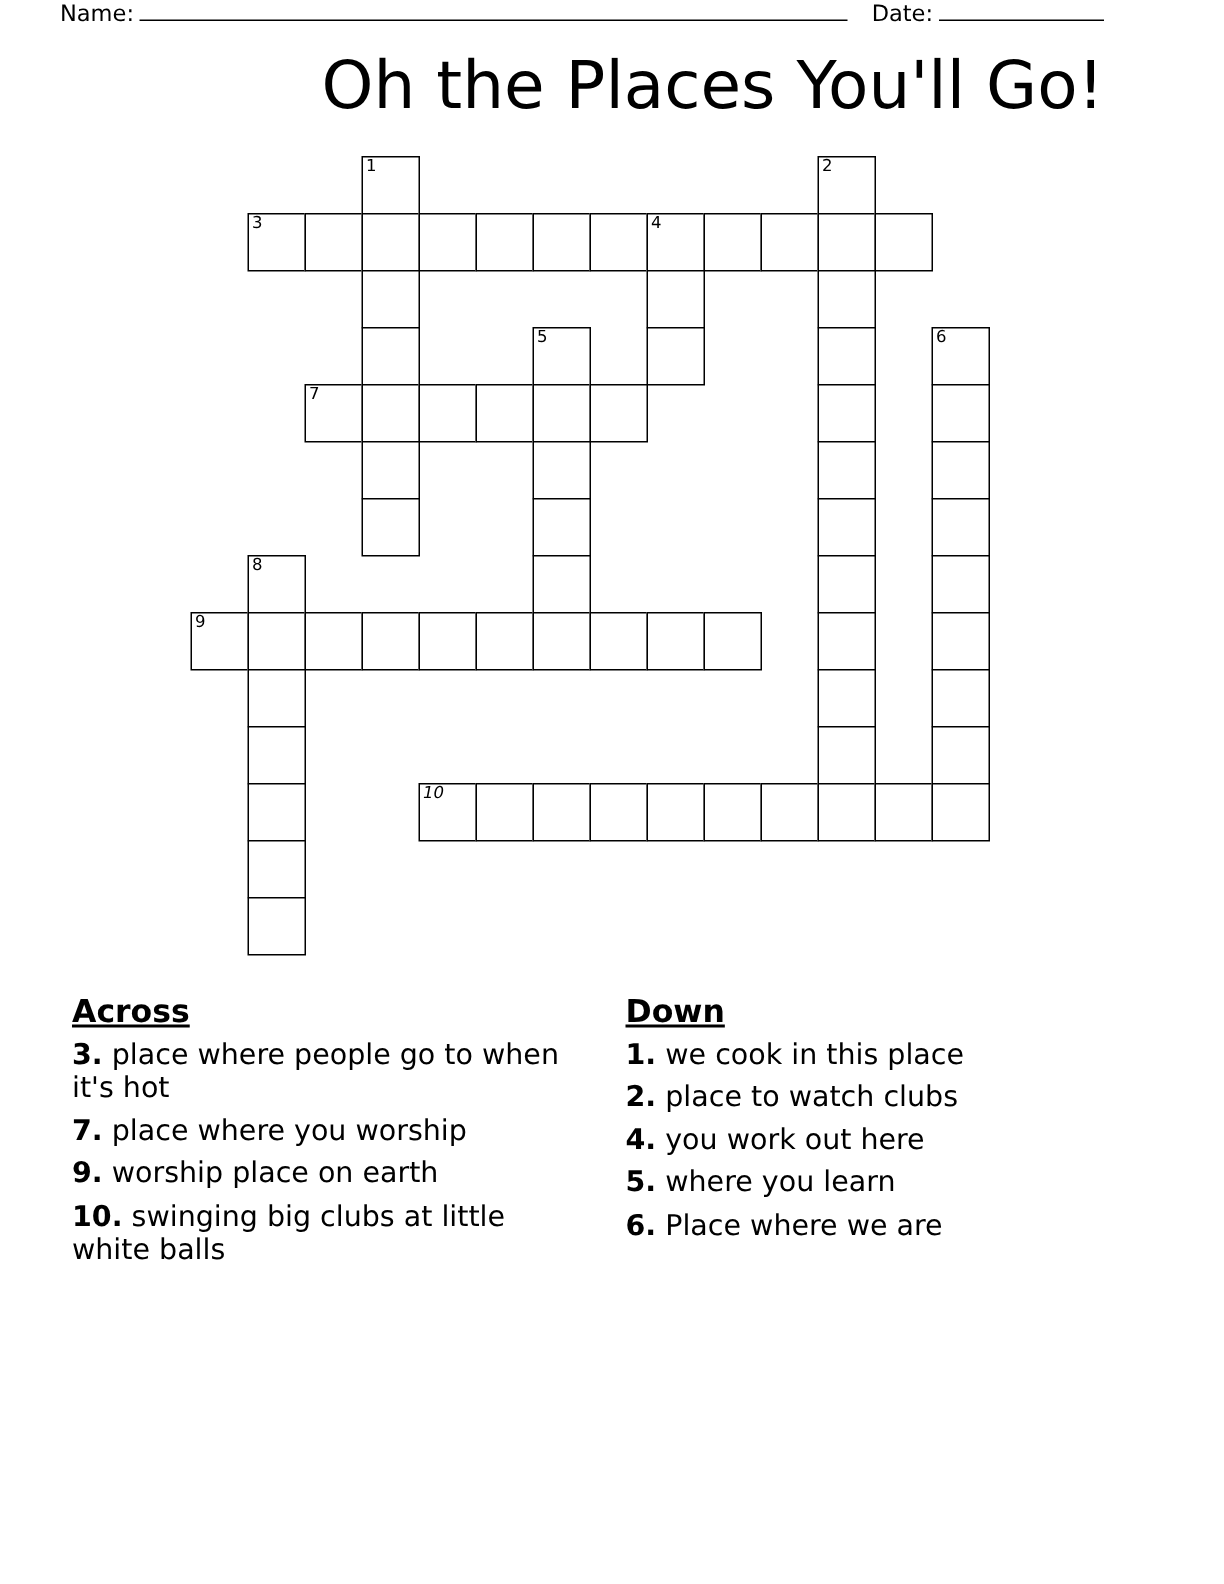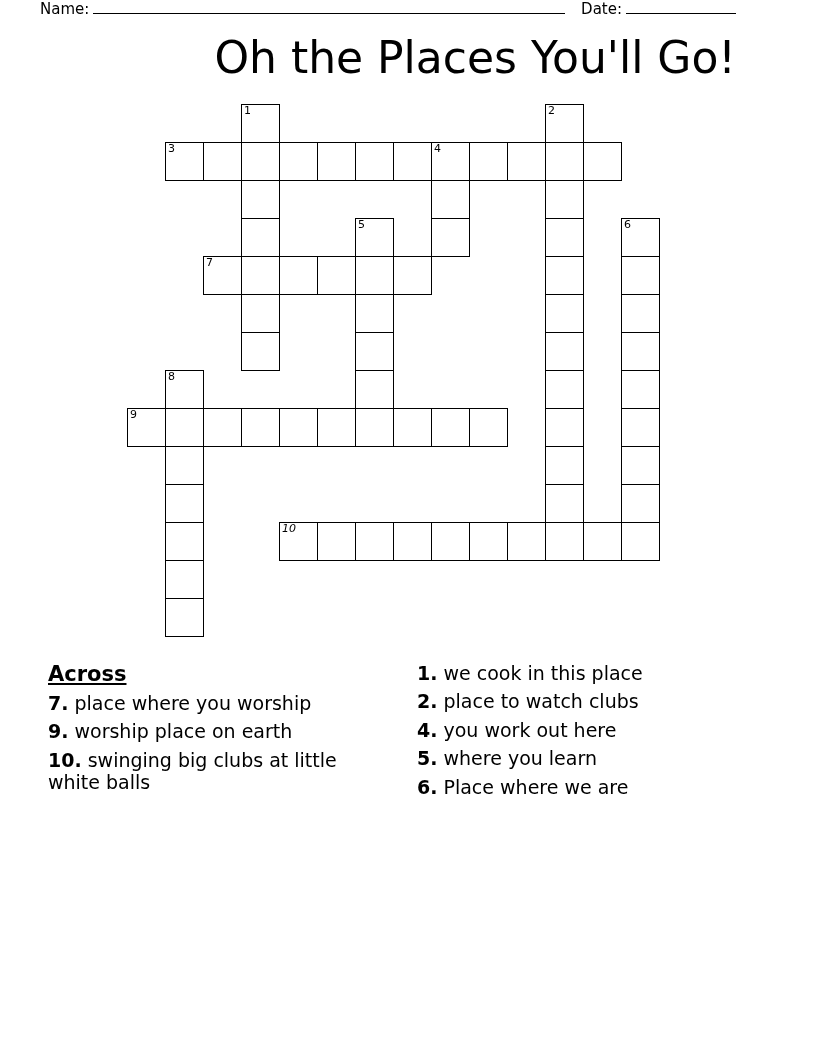--- a/index.html
+++ b/index.html
@@ -230,26 +230,28 @@
       <div class="cell" style="left: 494px; top: 418px;"></div>
       <div class="cell" style="left: 38px; top: 456px;"></div>
       <div class="cell" style="left: 38px; top: 494px;"></div>
     </div>
 </div>
 
 <div class="clues">
   <div class="clue-col">
     <div class="clue-head">Across</div>
     <div id="across-list">
+        <div class="clue"><span class="cn">3.</span><span class="ct"> place where people go to when it's hot</span></div>
         <div class="clue"><span class="cn">7.</span><span class="ct"> place where you worship</span></div>
         <div class="clue"><span class="cn">9.</span><span class="ct"> worship place on earth</span></div>
         <div class="clue"><span class="cn">10.</span><span class="ct"> swinging big clubs at little white balls</span></div>
       </div>
   </div>
   <div class="clue-col right">
+    <div class="clue-head">Down</div>
     <div id="down-list">
         <div class="clue"><span class="cn">1.</span><span class="ct"> we cook in this place</span></div>
         <div class="clue"><span class="cn">2.</span><span class="ct"> place to watch clubs</span></div>
         <div class="clue"><span class="cn">4.</span><span class="ct"> you work out here</span></div>
         <div class="clue"><span class="cn">5.</span><span class="ct"> where you learn</span></div>
         <div class="clue"><span class="cn">6.</span><span class="ct"> Place where we are</span></div>
       </div>
   </div>
 </div>
 

